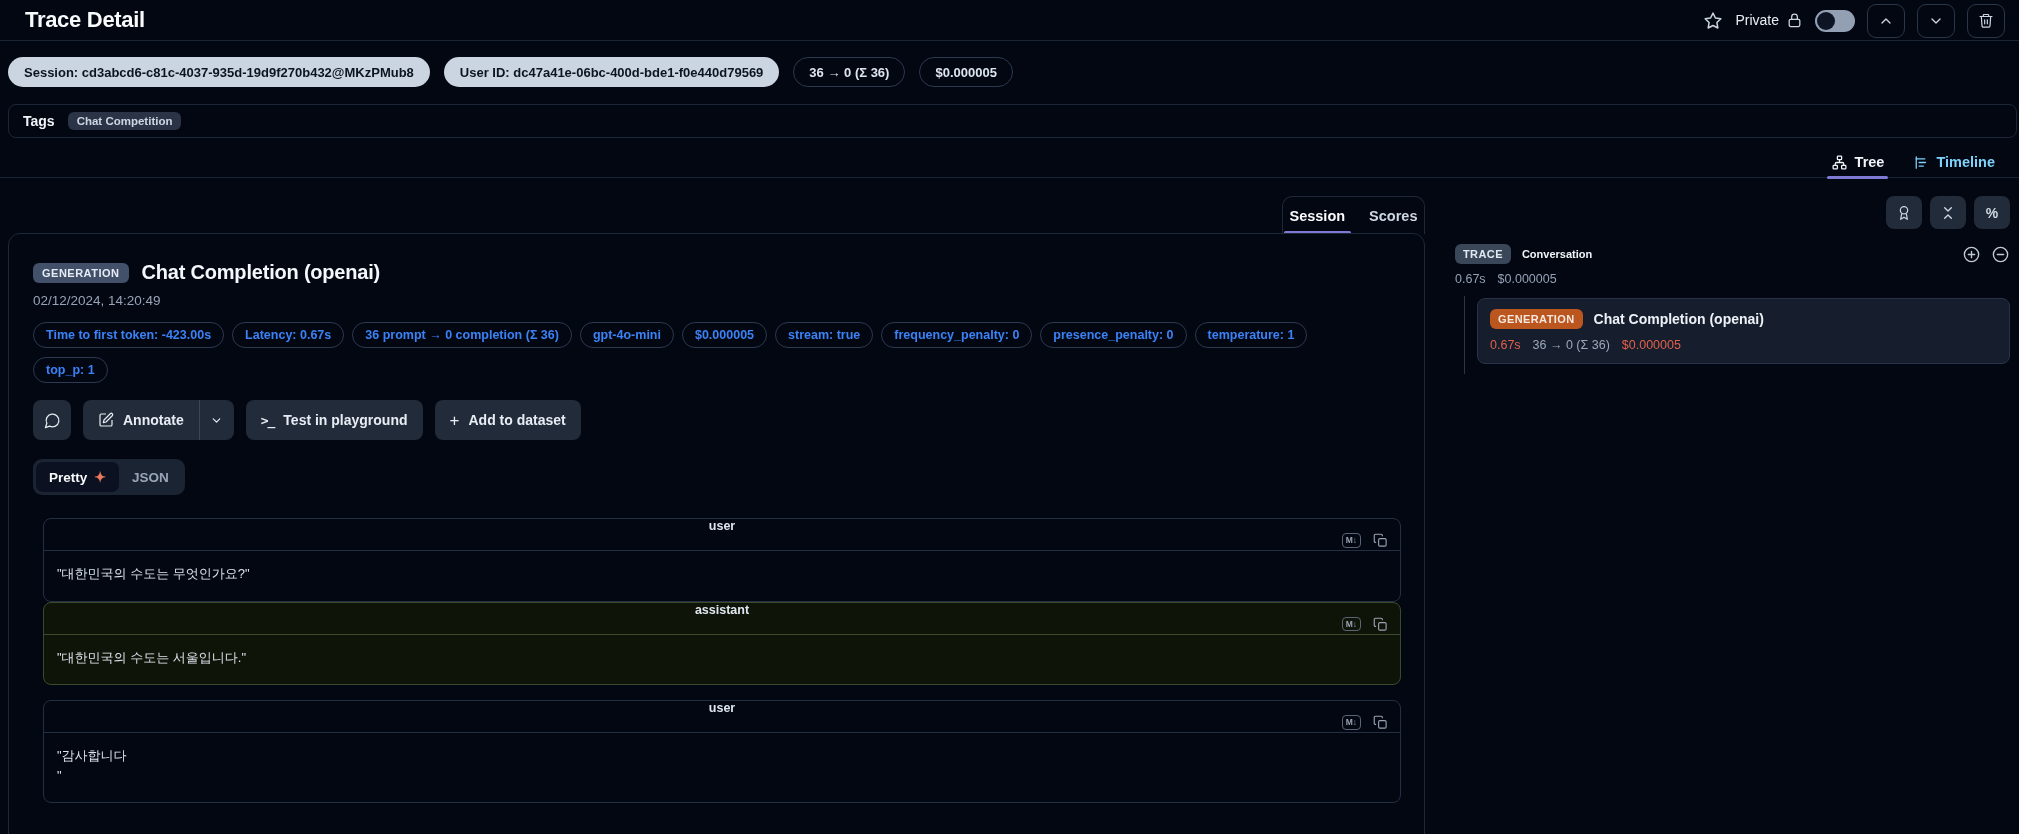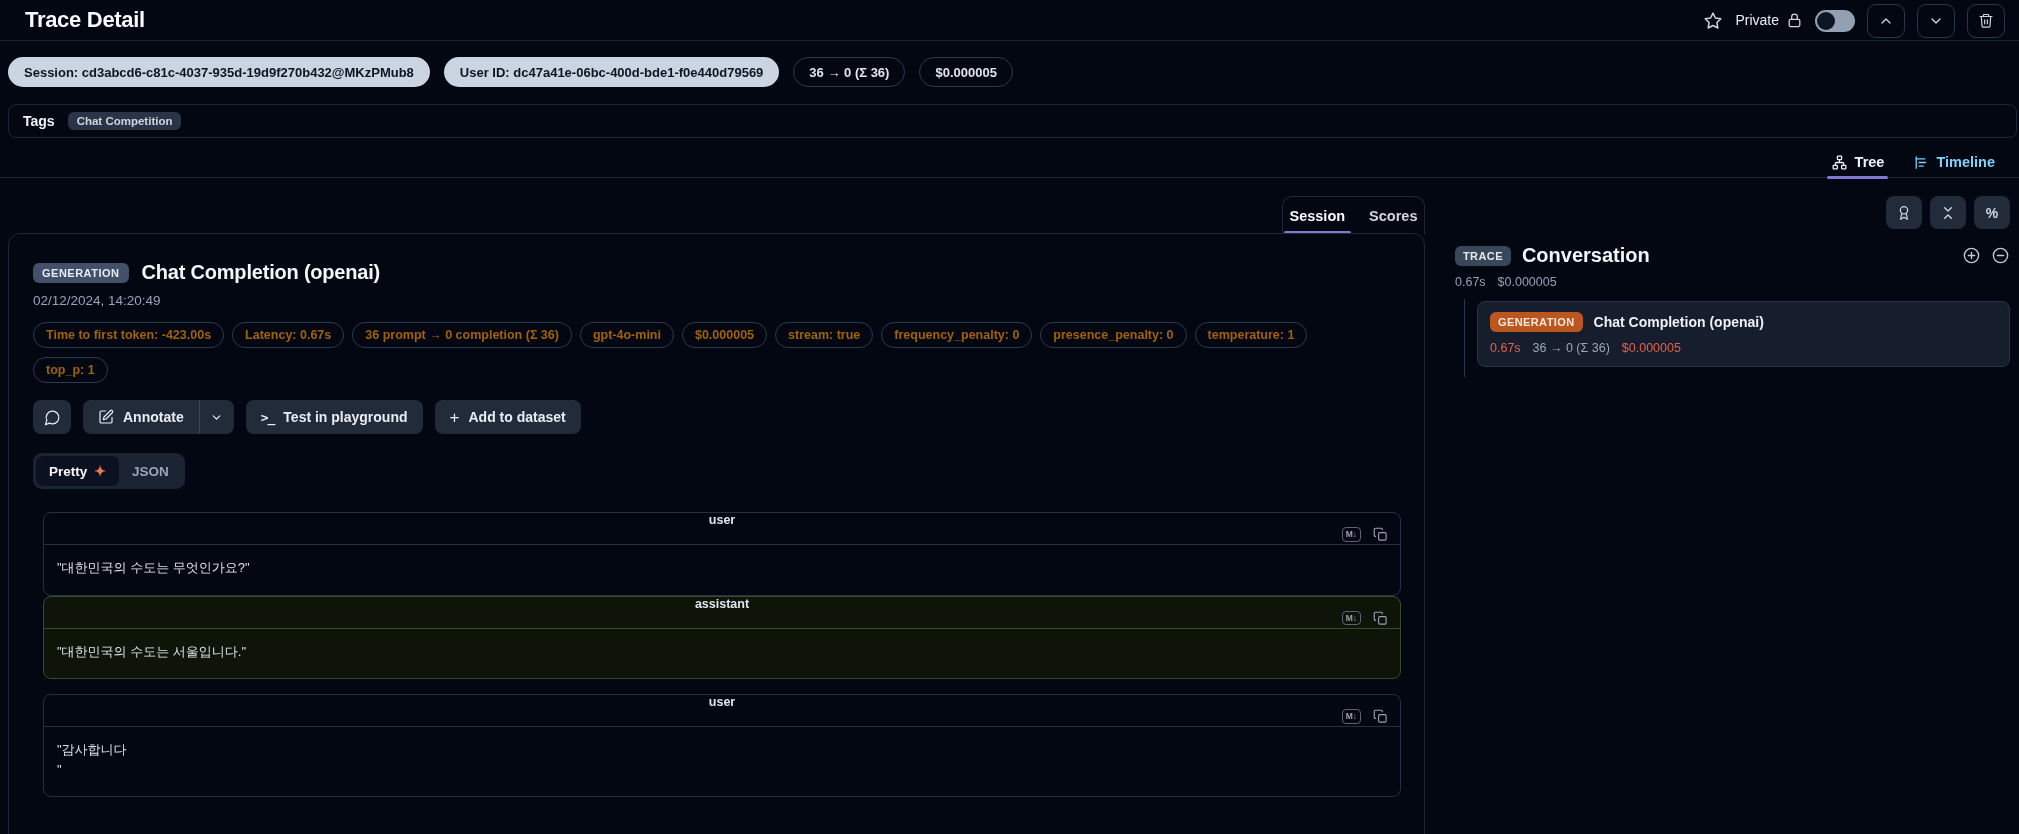--- a/index.html
+++ b/index.html
@@ -69,27 +69,27 @@
   .obs-header { display:flex; align-items:center; gap:13px; }
   .type-badge {
     background:#43506a; color:#e6ecf5; border-radius:6px; padding:4px 9px;
     font-size:11px; font-weight:700; letter-spacing:0.5px;
   }
   .obs-title { font-size:20px; font-weight:700; color:#f4f7fb; letter-spacing:-0.2px; }
   .obs-time { margin-top:9px; font-size:13.5px; color:#97a3b6; }
   .badge-row { display:flex; gap:8px; margin-top:14px; flex-wrap:wrap; }
   .badge-row + .badge-row { margin-top:9px; }
   .info-pill {
-    height:26px; border-radius:13px; border:1px solid #2c3950; color:#a16207;
+    height:26px; border-radius:13px; border:1px solid #2c3950; color:#3b82f6;
     display:inline-flex; align-items:center; padding:8px 12px; font-size:12.5px; font-weight:700;
   }
 
   .actions-row { display:flex; gap:12px; margin-top:17px; align-items:center; }
   .act-btn {
-    height:34px; background:#212b3a; border:none; border-radius:8px; color:#e8edf4;
+    height:40px; background:#212b3a; border:none; border-radius:8px; color:#e8edf4;
     display:inline-flex; align-items:center; gap:9px; padding:0 15px; font-size:14px; font-weight:700; cursor:pointer;
     font-family:"Liberation Sans", sans-serif;
   }
   .act-btn.icon-only { width:38px; padding:0; justify-content:center; }
   .split { display:flex; }
   .split .act-btn.left { border-radius:8px 0 0 8px; }
   .split .divider { width:1px; background:#3a4659; }
   .split .act-btn.right { border-radius:0 8px 8px 0; width:34px; padding:0; justify-content:center; }
   .term-glyph { font-family:"DejaVu Sans Mono", monospace; font-size:13px; font-weight:700; letter-spacing:-1px; }
   .plus-glyph { font-size:17px; font-weight:400; line-height:1; }
@@ -118,21 +118,21 @@
   
   .tree-panel { position:absolute; left:1441px; right:9px; top:196px; }
   .tree-toolbar { display:flex; justify-content:flex-end; gap:8px; }
   .sq-btn {
     width:36px; height:33px; background:#212b3a; border:none; border-radius:8px; color:#cfd8e3;
     display:flex; align-items:center; justify-content:center; cursor:pointer; font-size:14px; font-weight:700;
     font-family:"Liberation Sans", sans-serif;
   }
   .trace-row { margin-top:15px; display:flex; align-items:center; gap:11px; padding-left:14px; }
   .trace-badge { background:#3a4759; color:#e2e8f0; border-radius:6px; padding:4px 8px; font-size:11px; font-weight:700; letter-spacing:0.4px; }
-  .trace-title { font-size:20px; font-weight:600; color:#f1f5f9; }
+  .trace-title { font-size:11px; font-weight:600; color:#f1f5f9; }
   .tree-zoom { margin-left:auto; display:flex; gap:10px; color:#c2cad6; }
   .tree-zoom .zbtn { cursor:pointer; display:flex; }
   .trace-metrics { margin-top:8px; padding-left:14px; display:flex; gap:12px; font-size:12.5px; color:#94a1b5; }
   .node-area { position:relative; margin-top:12px; padding-left:36px; }
   .guide-line { position:absolute; left:23px; top:-2px; bottom:-10px; width:1px; background:#2a3547; }
   .tree-node { background:#161e2d; border:1px solid #283349; border-radius:8px; padding:10px 12px 11px; cursor:pointer; }
   .node-head { display:flex; align-items:center; gap:11px; }
   .gen-badge { background:#bc561f; color:#f6e8de; border-radius:6px; padding:4px 8px; font-size:11px; font-weight:700; letter-spacing:0.4px; }
   .node-title { font-size:14px; font-weight:600; color:#eef2f8; }
   .node-metrics { margin-top:9px; display:flex; gap:12px; font-size:12.5px; }

